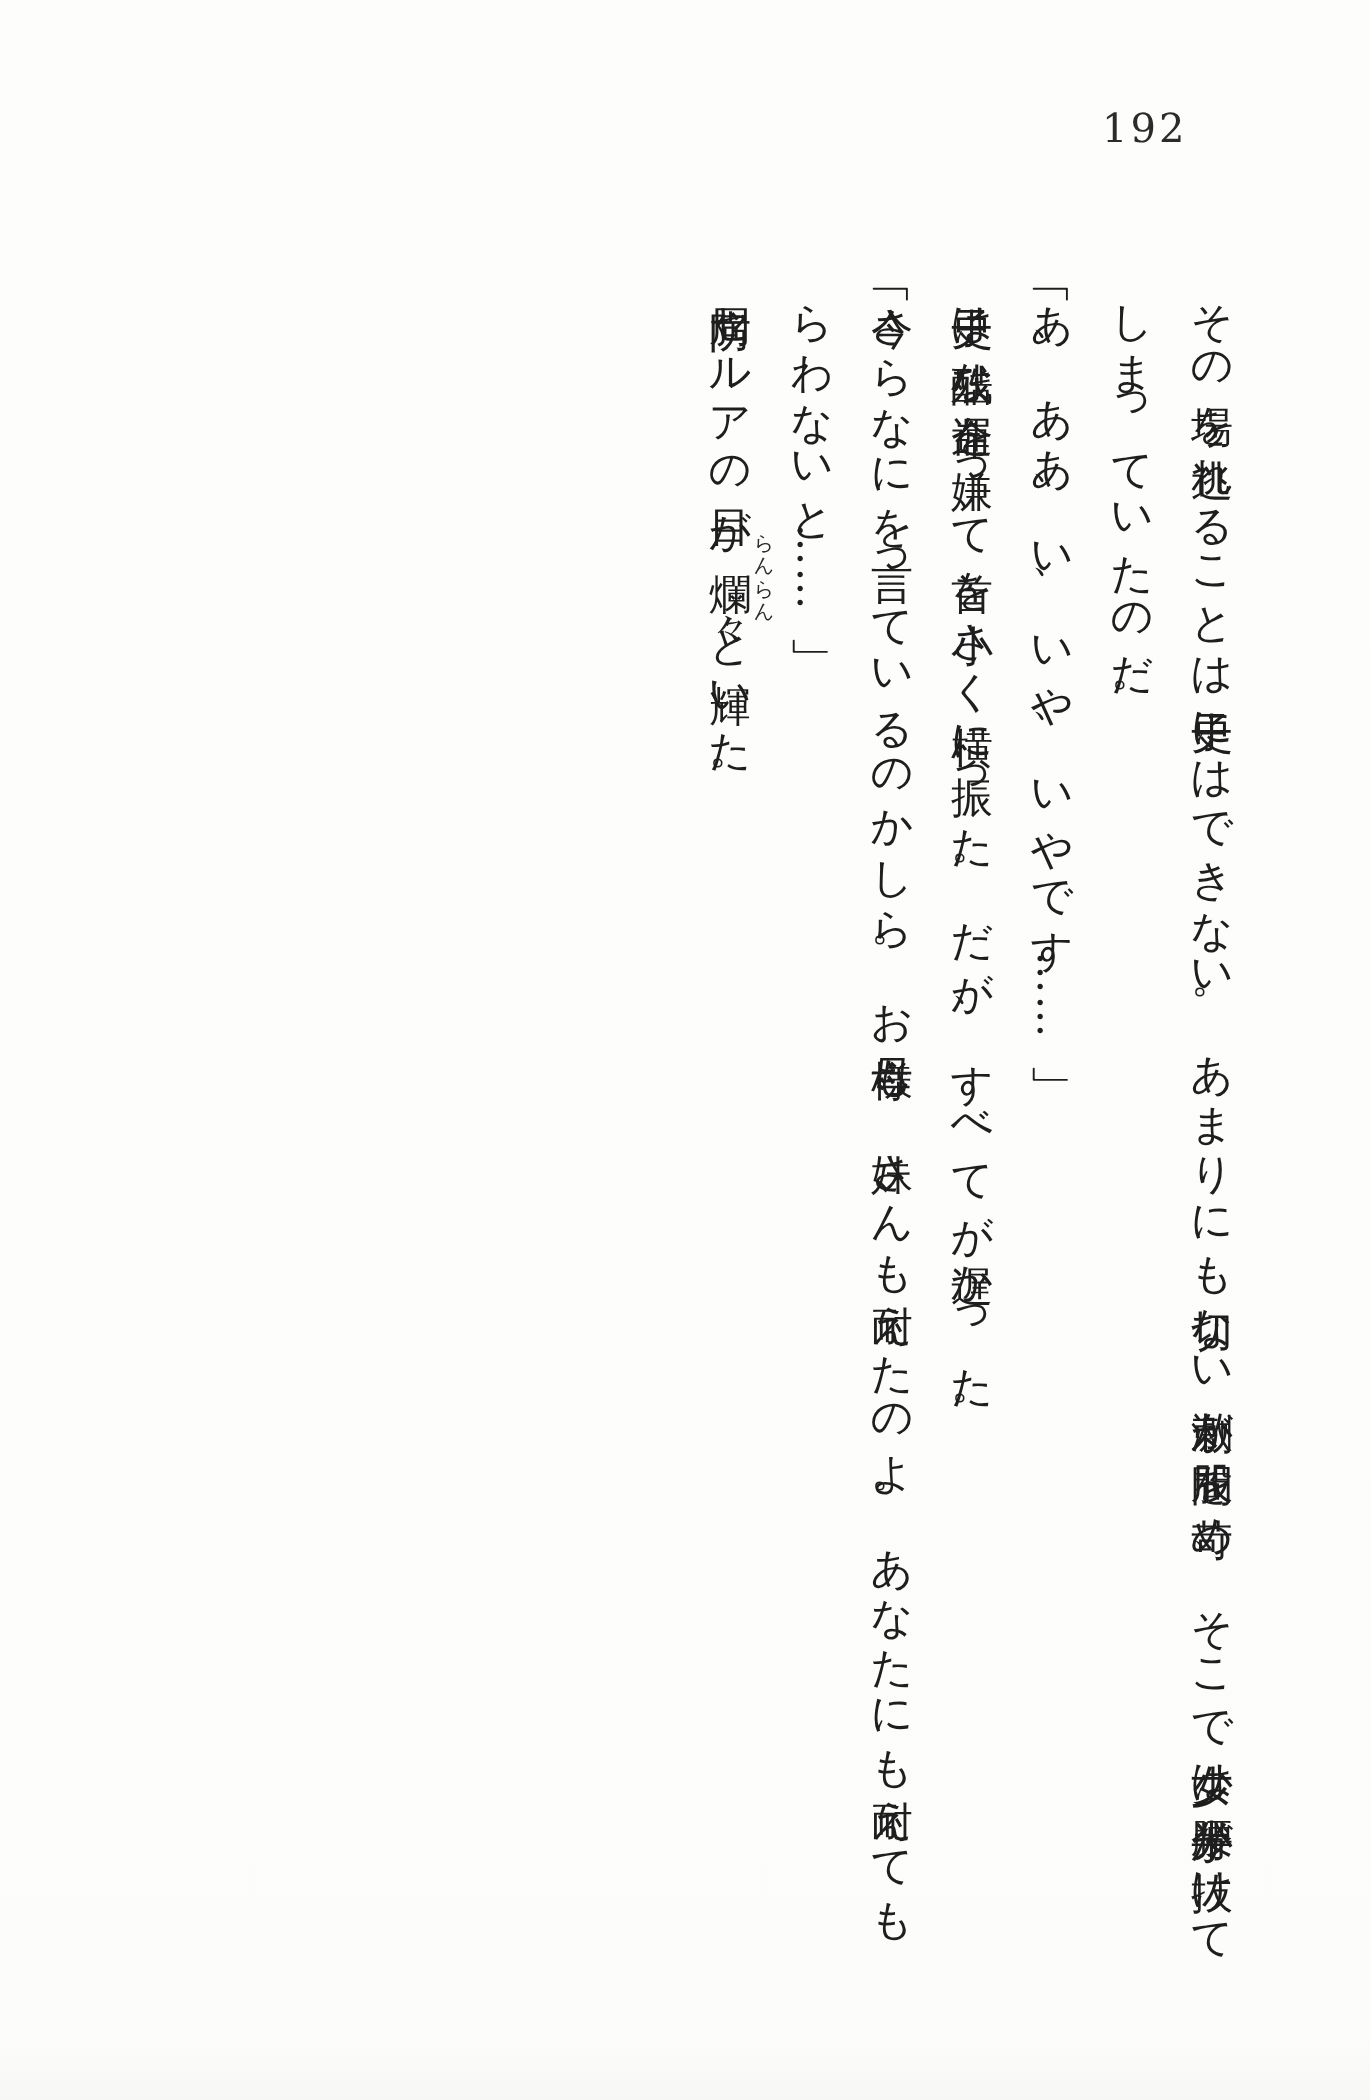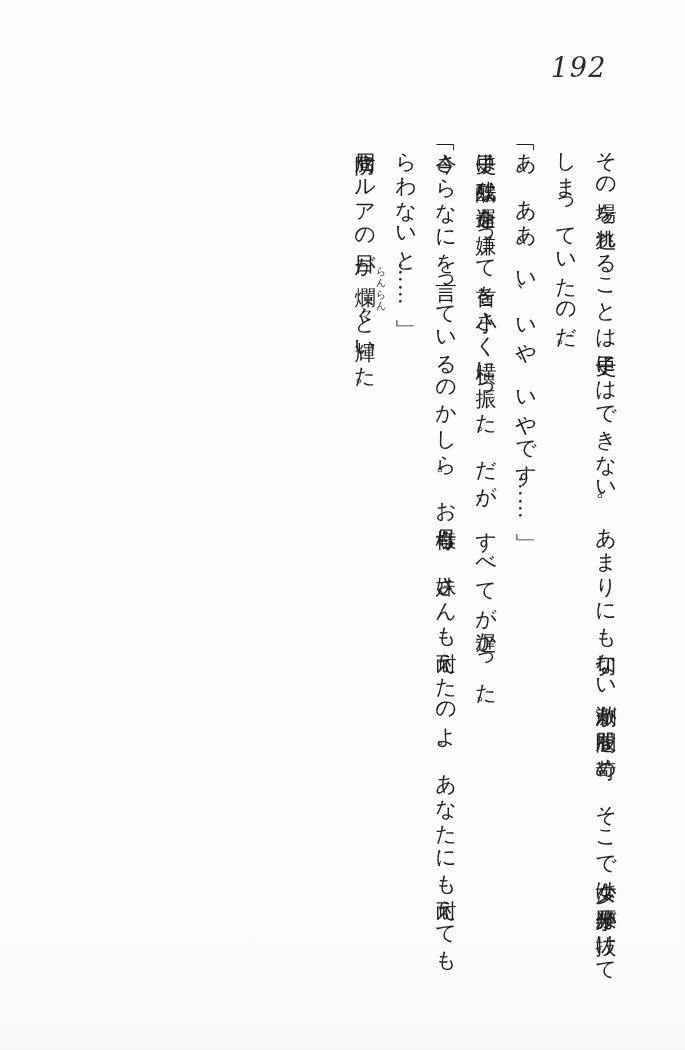--- a/index.html
+++ b/index.html
@@ -17,22 +17,21 @@
   }
   .page {
     position: absolute;
     inset: 0;
     background: linear-gradient(180deg, #fdfdfc 0%, #fcfcfb 97%, #f7f7f5 100%);
   }
   .page-number {
     position: absolute;
     top: 52px;
     left: 551px;
-    font-size: 27px;
-    font-style: italic;
+    font-size: 20px;
     letter-spacing: 1.5px;
     color: #2b2b2b;
   }
   .text-block {
     position: absolute;
     top: 137px;
     right: 59px;
     width: 284px;
     height: 840px;
     writing-mode: vertical-rl;

